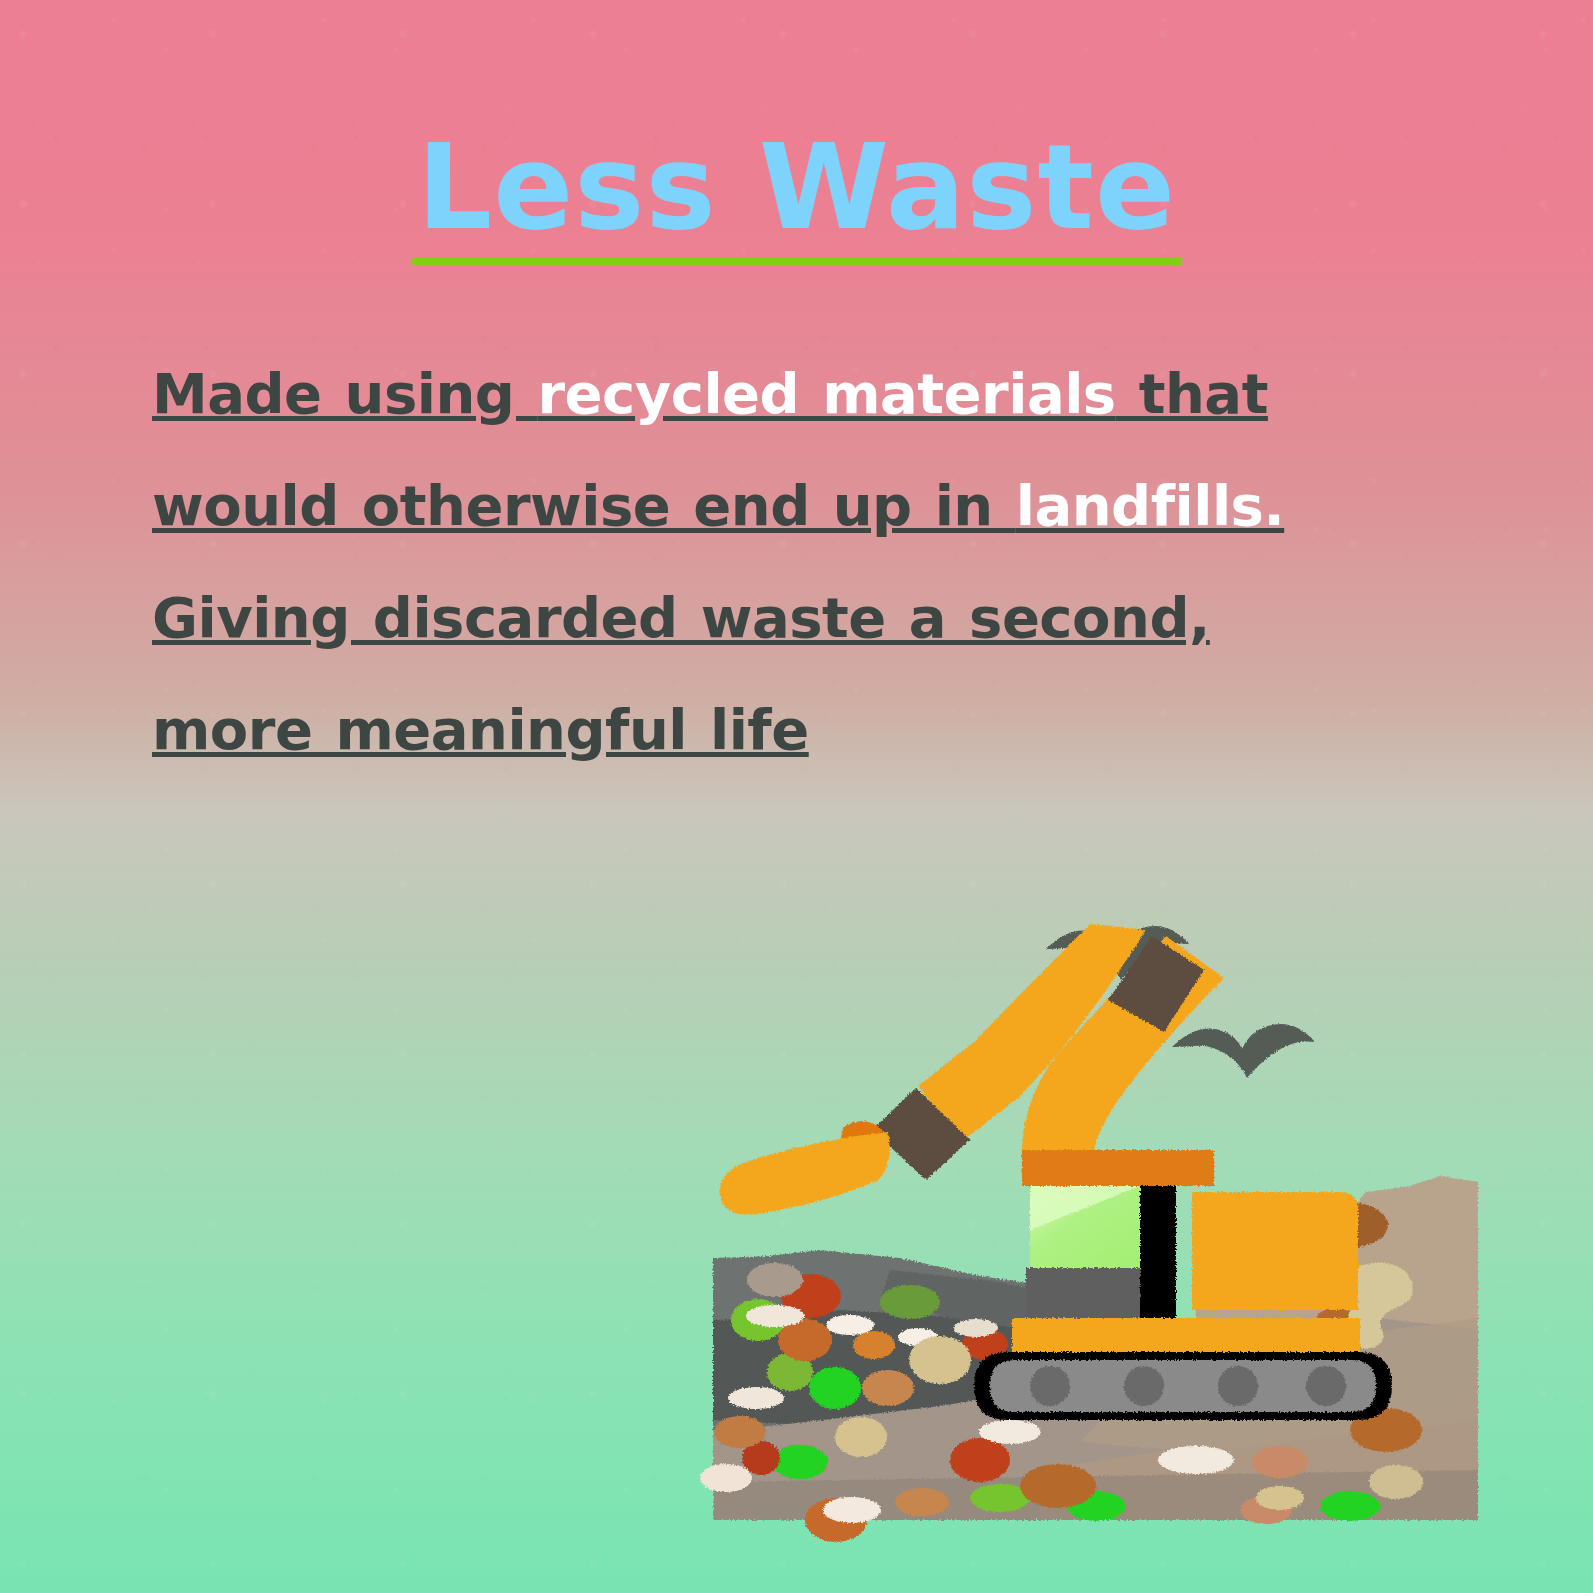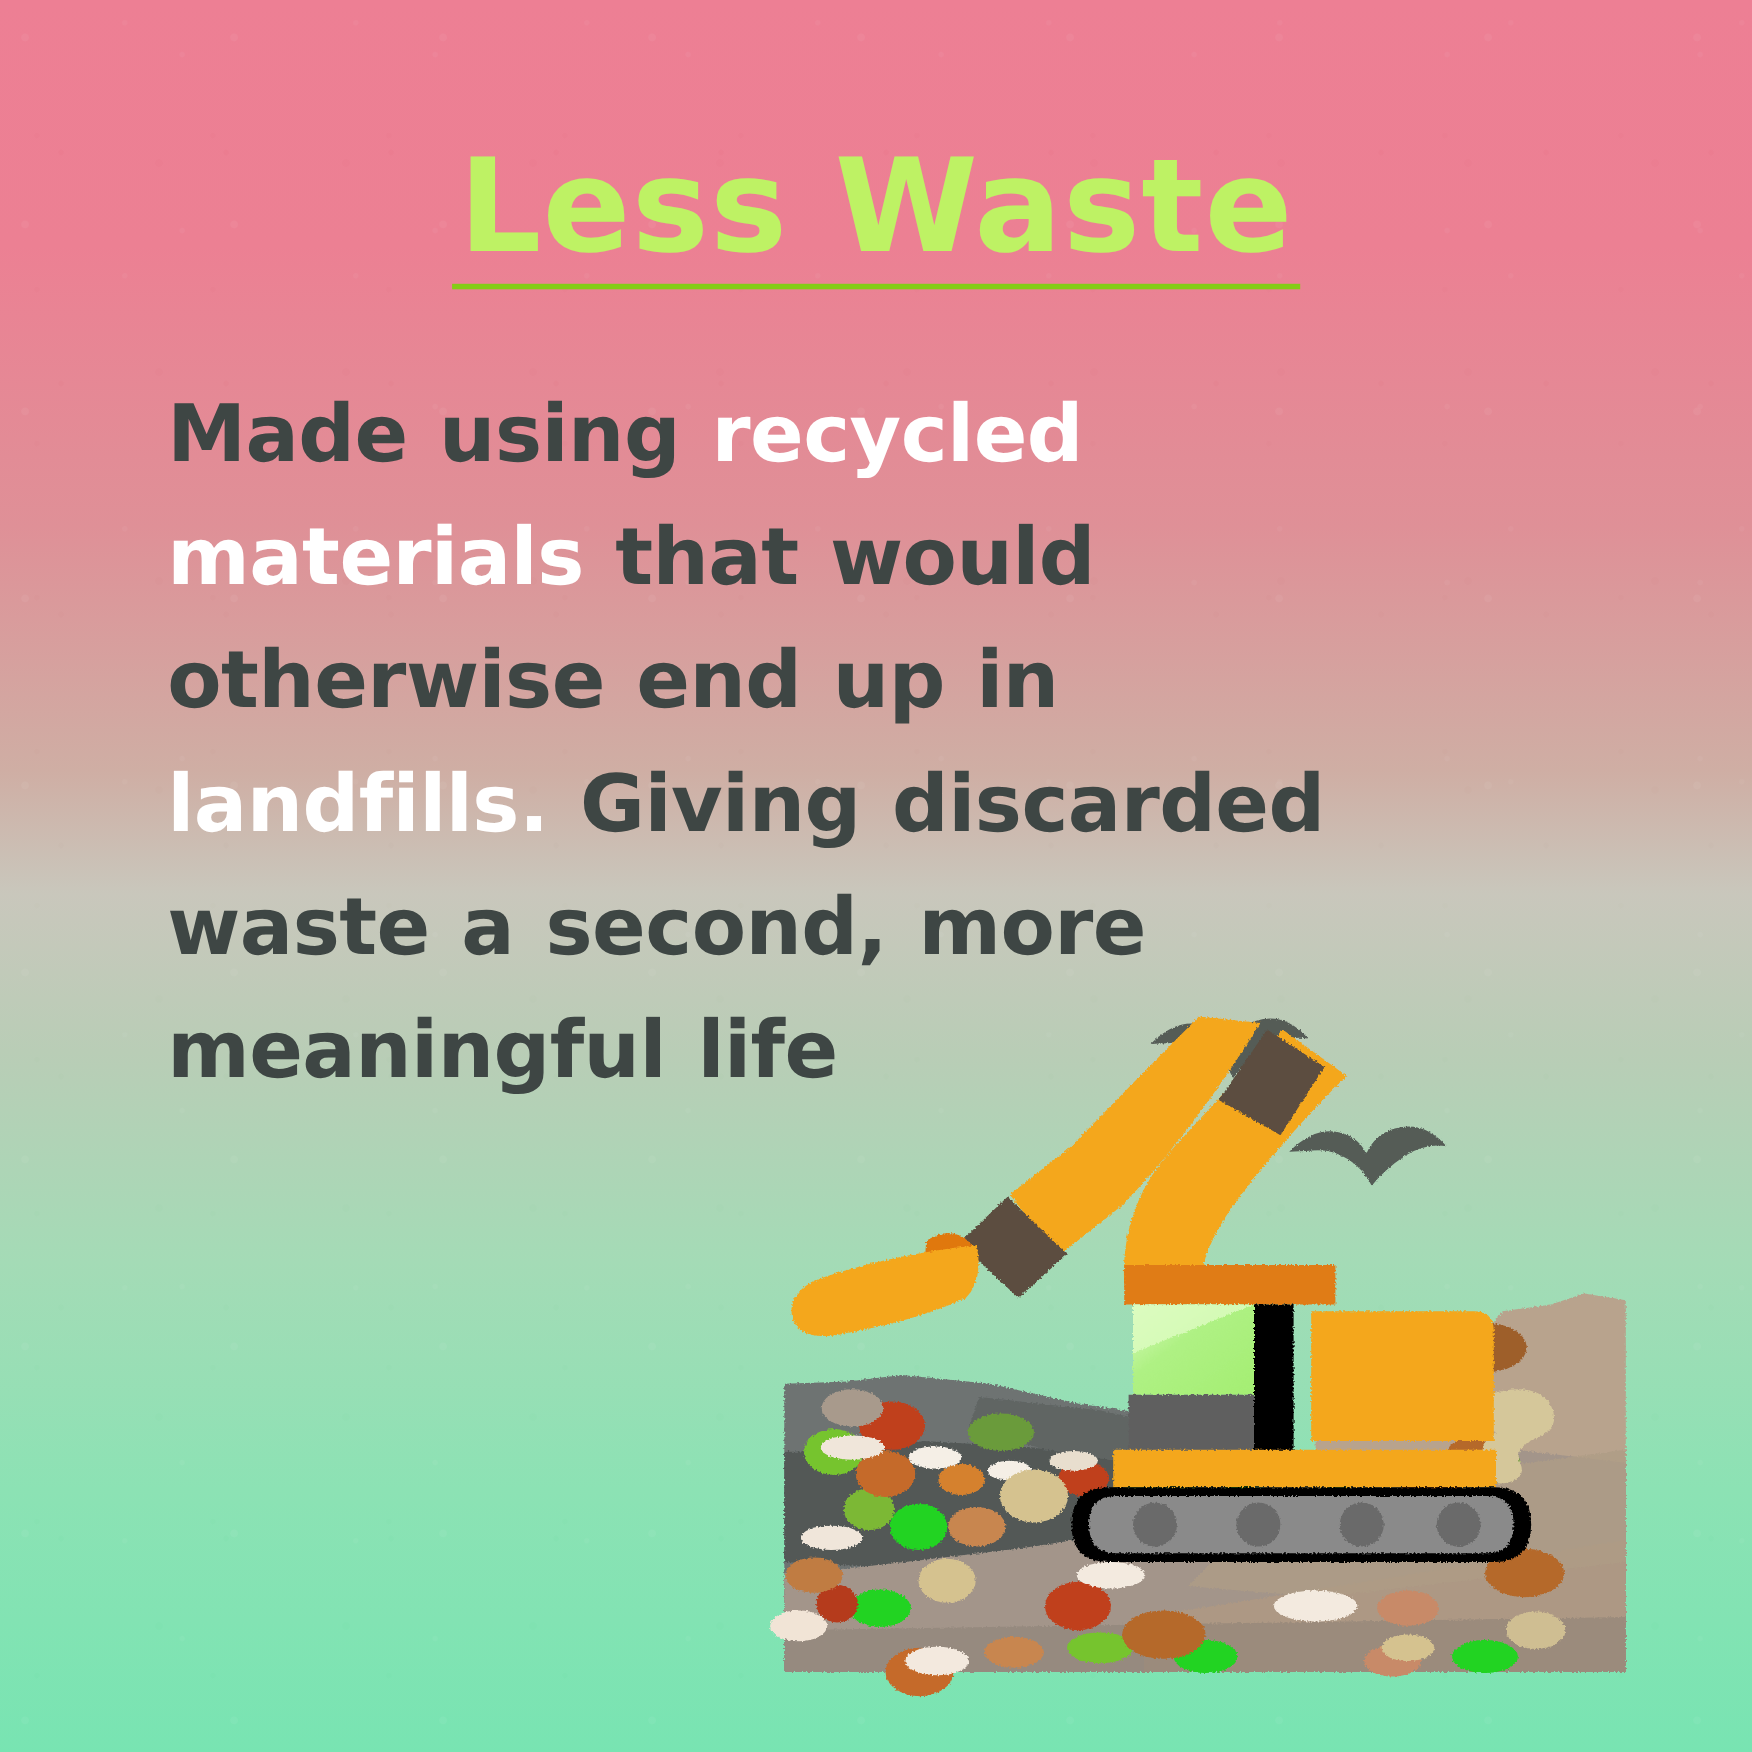--- a/index.html
+++ b/index.html
@@ -54,38 +54,39 @@
     width: 1593px;
     text-align: center;
   }
   #title-text {
     display: inline-block;
     font-family: "DejaVu Sans", sans-serif;
     font-weight: bold;
     font-size: 118px;
     line-height: 1.0;
     letter-spacing: 1px;
-    color: #bef264;
+    color: #7dd3fc;
     padding: 0 6px 12px 6px;
-    border-bottom: 5px solid #84cc16;
+    border-bottom: 7px solid #84cc16;
   }
 
   
   #body-block {
     position: absolute;
     top: 338px;
     left: 152px;
     width: 1150px;
     font-family: "DejaVu Sans", sans-serif;
     font-weight: bold;
-    font-size: 72px;
+    font-size: 56px;
     line-height: 112px;
     color: #3E4644;
     letter-spacing: -0.5px;
     word-spacing: 4px;
+    text-decoration: underline;
   }
   #body-block .hl { color: #FFFFFF; }
 
   
   #scene {
     position: absolute;
     left: 0; top: 0;
     width: 1593px; height: 1593px;
     pointer-events: none;
   }

